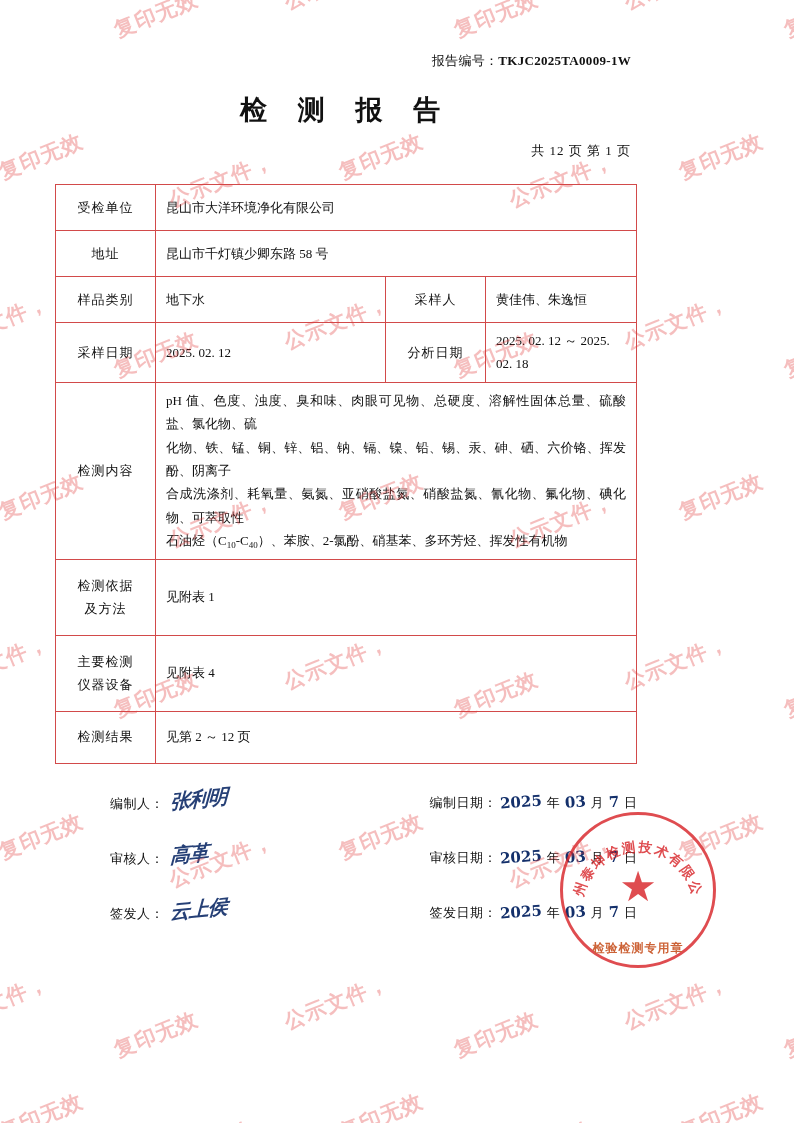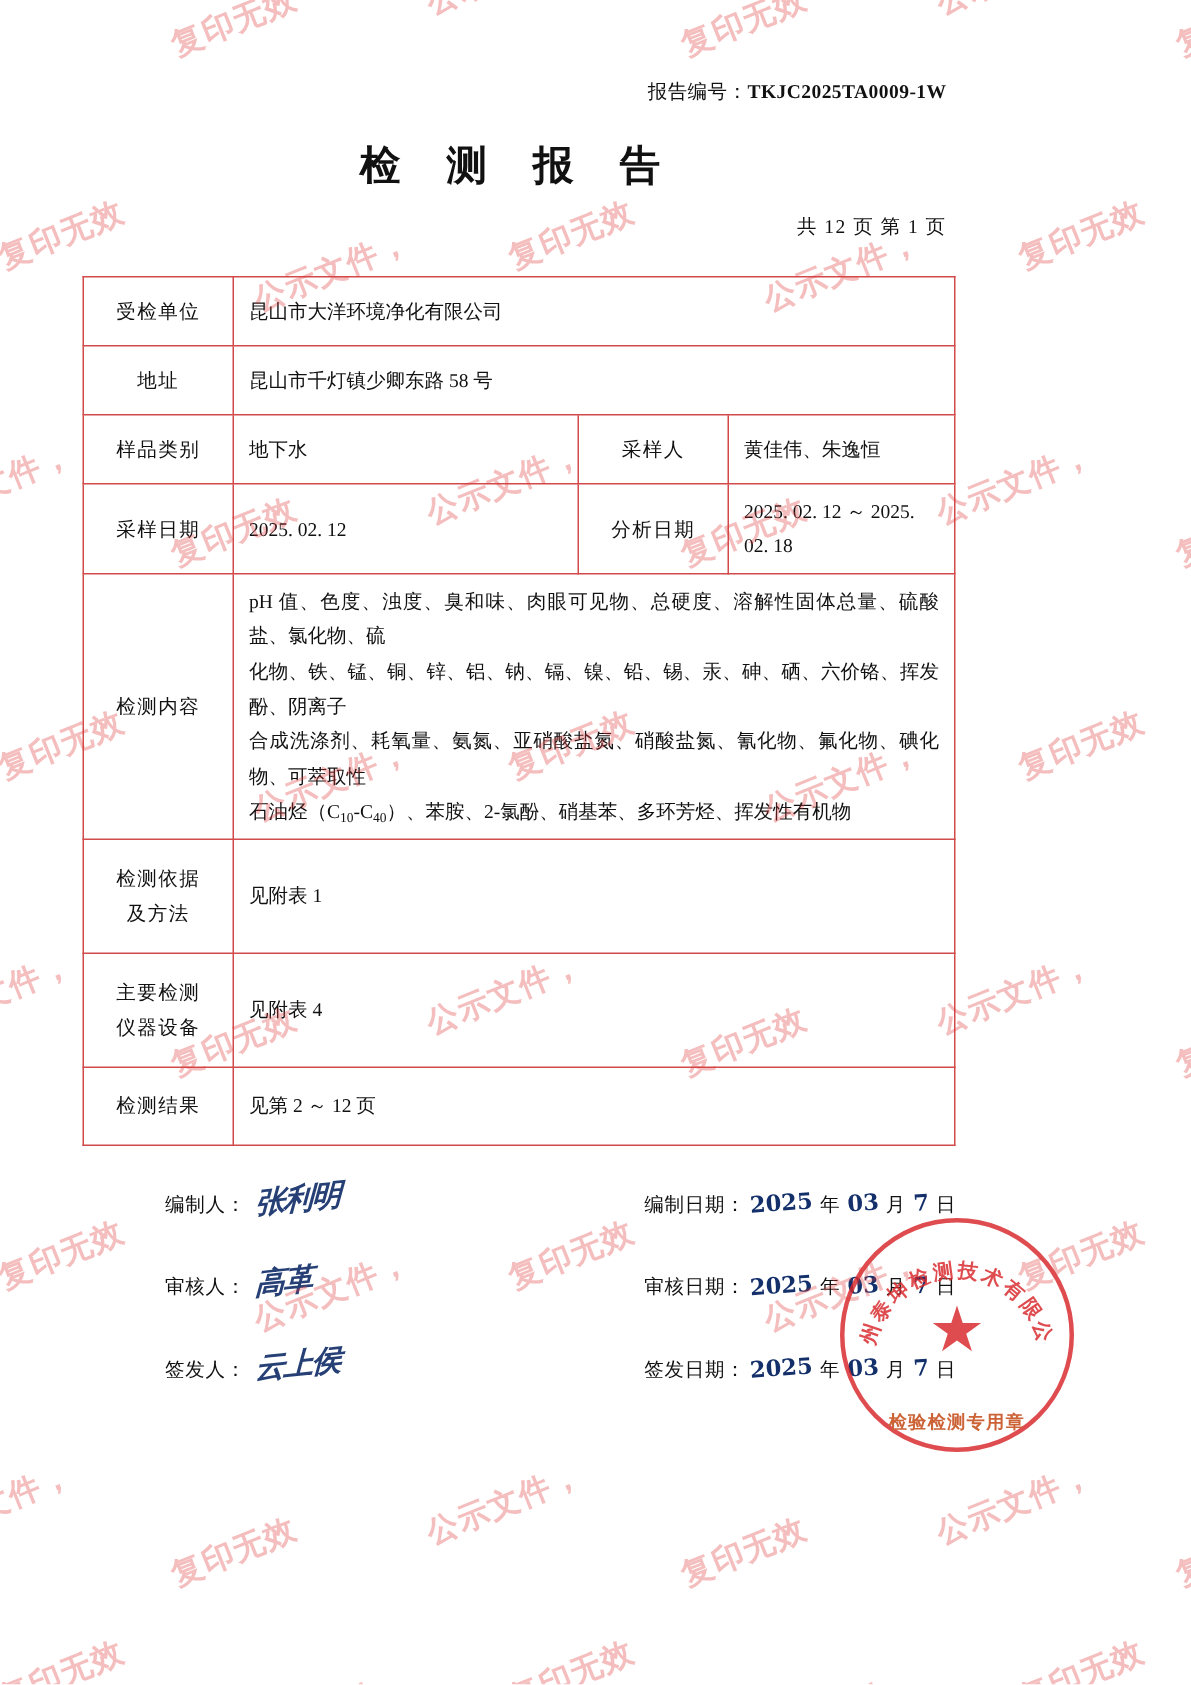--- a/index.html
+++ b/index.html
@@ -131,21 +131,21 @@
     display: flex;
     align-items: flex-start;
     height: 55px;
     font-size: 13px;
   }
   .sig-left {
     width: 370px;
     padding-left: 55px;
     box-sizing: border-box;
     display: flex;
-    align-items: center;
+    align-items: flex-end;
   }
   .sig-right {
     flex: 1;
     padding-left: 82px;
     box-sizing: border-box;
     display: flex;
     align-items: flex-start;
   }
   .sig-label {
     letter-spacing: 0.5px;

